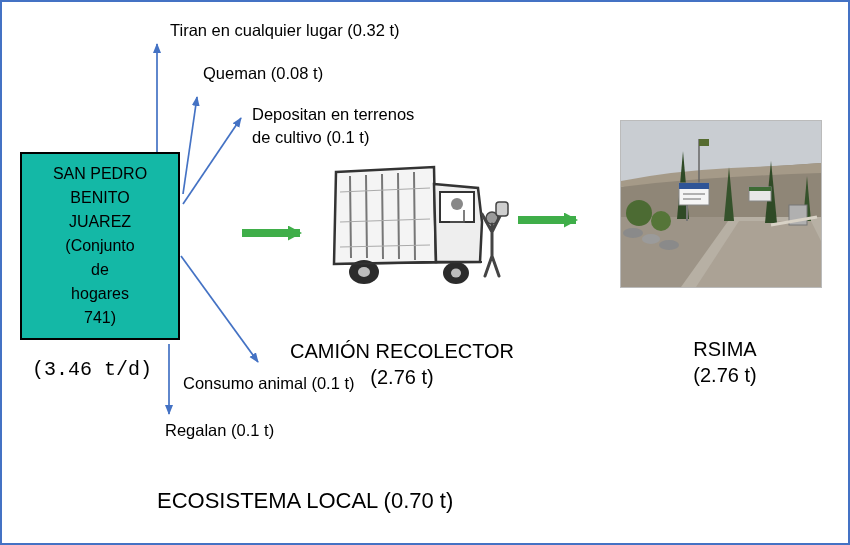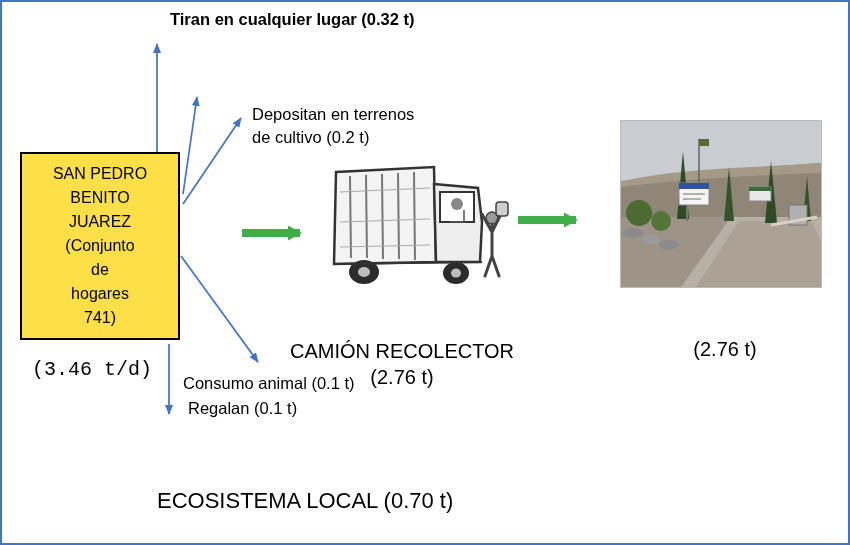--- a/index.html
+++ b/index.html
@@ -4,32 +4,32 @@
 <style>
   html,body { margin:0; padding:0; background:#ffffff; }
   body { width:850px; height:545px; font-family:"Liberation Sans", sans-serif; color:#000; }
   .canvas {
     position:relative; width:846px; height:541px;
     border:2px solid #4472C4; background:#fff; overflow:hidden;
   }
   .abs { position:absolute; }
   .source-box {
     left:18px; top:150px; width:156px; height:184px;
-    border:2px solid #000; background:#fde047;
+    border:2px solid #000; background:#14b8a6;
     display:flex; align-items:center; justify-content:center;
     text-align:center; font-size:16px; line-height:1.5;
     white-space:pre-line;
   }
   .total-label { left:30px; top:356px; font-size:20px;font-family:Liberation Mono, monospace; }
   .branch { font-size:16.5px; white-space:pre-line; }
-  #lbl-tiran     { left:168px; top:8px;font-weight:bold; }
+  #lbl-tiran     { left:168px; top:19px; }
   #lbl-queman    { left:201px; top:62px; }
   #lbl-depositan { left:250px; top:101px; line-height:1.4; }
   #lbl-consumo   { left:181px; top:372px; }
-  #lbl-regalan   { left:163px; top:397px;margin-left:23px; }
+  #lbl-regalan   { left:163px; top:419px; }
   .caption { text-align:center; font-size:20px; line-height:1.3;margin-top:48px; }
   .truck-caption { left:250px; top:288px; width:300px; }
   .rsima-caption { left:633px; top:286px; width:180px; }
   .ecosystem-label { left:155px; top:486px; font-size:22px; }
   .overlay { left:0; top:0; pointer-events:none; }
   .truck-art { left:318px; top:150px; }
   .photo-art { left:618px; top:118px; border:1px solid #bbb; }
 </style>
 </head>
 <body>
@@ -57,22 +57,23 @@
   <div class="abs source-box">SAN PEDRO
 BENITO
 JUAREZ
 (Conjunto
 de
 hogares
 741)</div>
   <div class="abs total-label">(3.46 t/d)</div>
 
   <div class="abs branch" id="lbl-tiran">Tiran en cualquier lugar (0.32 t)</div>
+  <div class="abs branch" id="lbl-queman">Queman (0.08 t)</div>
   <div class="abs branch" id="lbl-depositan">Depositan en terrenos
-de cultivo (0.2 t)</div>
+de cultivo (0.1 t)</div>
   <div class="abs branch" id="lbl-consumo">Consumo animal (0.1 t)</div>
   <div class="abs branch" id="lbl-regalan">Regalan (0.1 t)</div>
 
   <svg class="abs truck-art" width="190" height="142" viewBox="0 0 190 142">
 
     <path d="M16,20 L114,15 L116,110 L14,112 Z" fill="#f4f4f4" stroke="#333" stroke-width="2.5"></path>
     <path d="M30,24 L31,106 M46,23 L47,106 M62,22 L63,107 M78,21 L79,107 M94,20 L95,108" stroke="#777" stroke-width="2" fill="none"></path>
     <path d="M20,40 L110,36 M20,70 L110,67 M20,95 L110,93" stroke="#aaa" stroke-width="1.2" fill="none"></path>
 
     <path d="M114,32 L158,36 L162,70 L160,110 L116,110 Z" fill="#eeeeee" stroke="#333" stroke-width="2.5"></path>
@@ -122,18 +123,19 @@
     <line x1="62" y1="73" x2="84" y2="73" stroke="#999" stroke-width="1.5"></line>
     <line x1="62" y1="78" x2="80" y2="78" stroke="#999" stroke-width="1.5"></line>
     <line x1="66" y1="84" x2="66" y2="100" stroke="#777" stroke-width="2"></line>
     <rect x="128" y="66" width="22" height="14" fill="#e8e8e8" stroke="#888"></rect>
     <rect x="128" y="66" width="22" height="4" fill="#3d6b35"></rect>
 
     <rect x="168" y="84" width="18" height="20" fill="#b0b0b0" stroke="#777"></rect>
     <line x1="150" y1="104" x2="196" y2="96" stroke="#d8d2c6" stroke-width="3"></line>
   </svg>
   <div class="abs caption rsima-caption">
+    <div>RSIMA</div>
     <div>(2.76 t)</div>
   </div>
 
   <div class="abs ecosystem-label">ECOSISTEMA LOCAL (0.70 t)</div>
 
 </div>
 
 </body></html>

